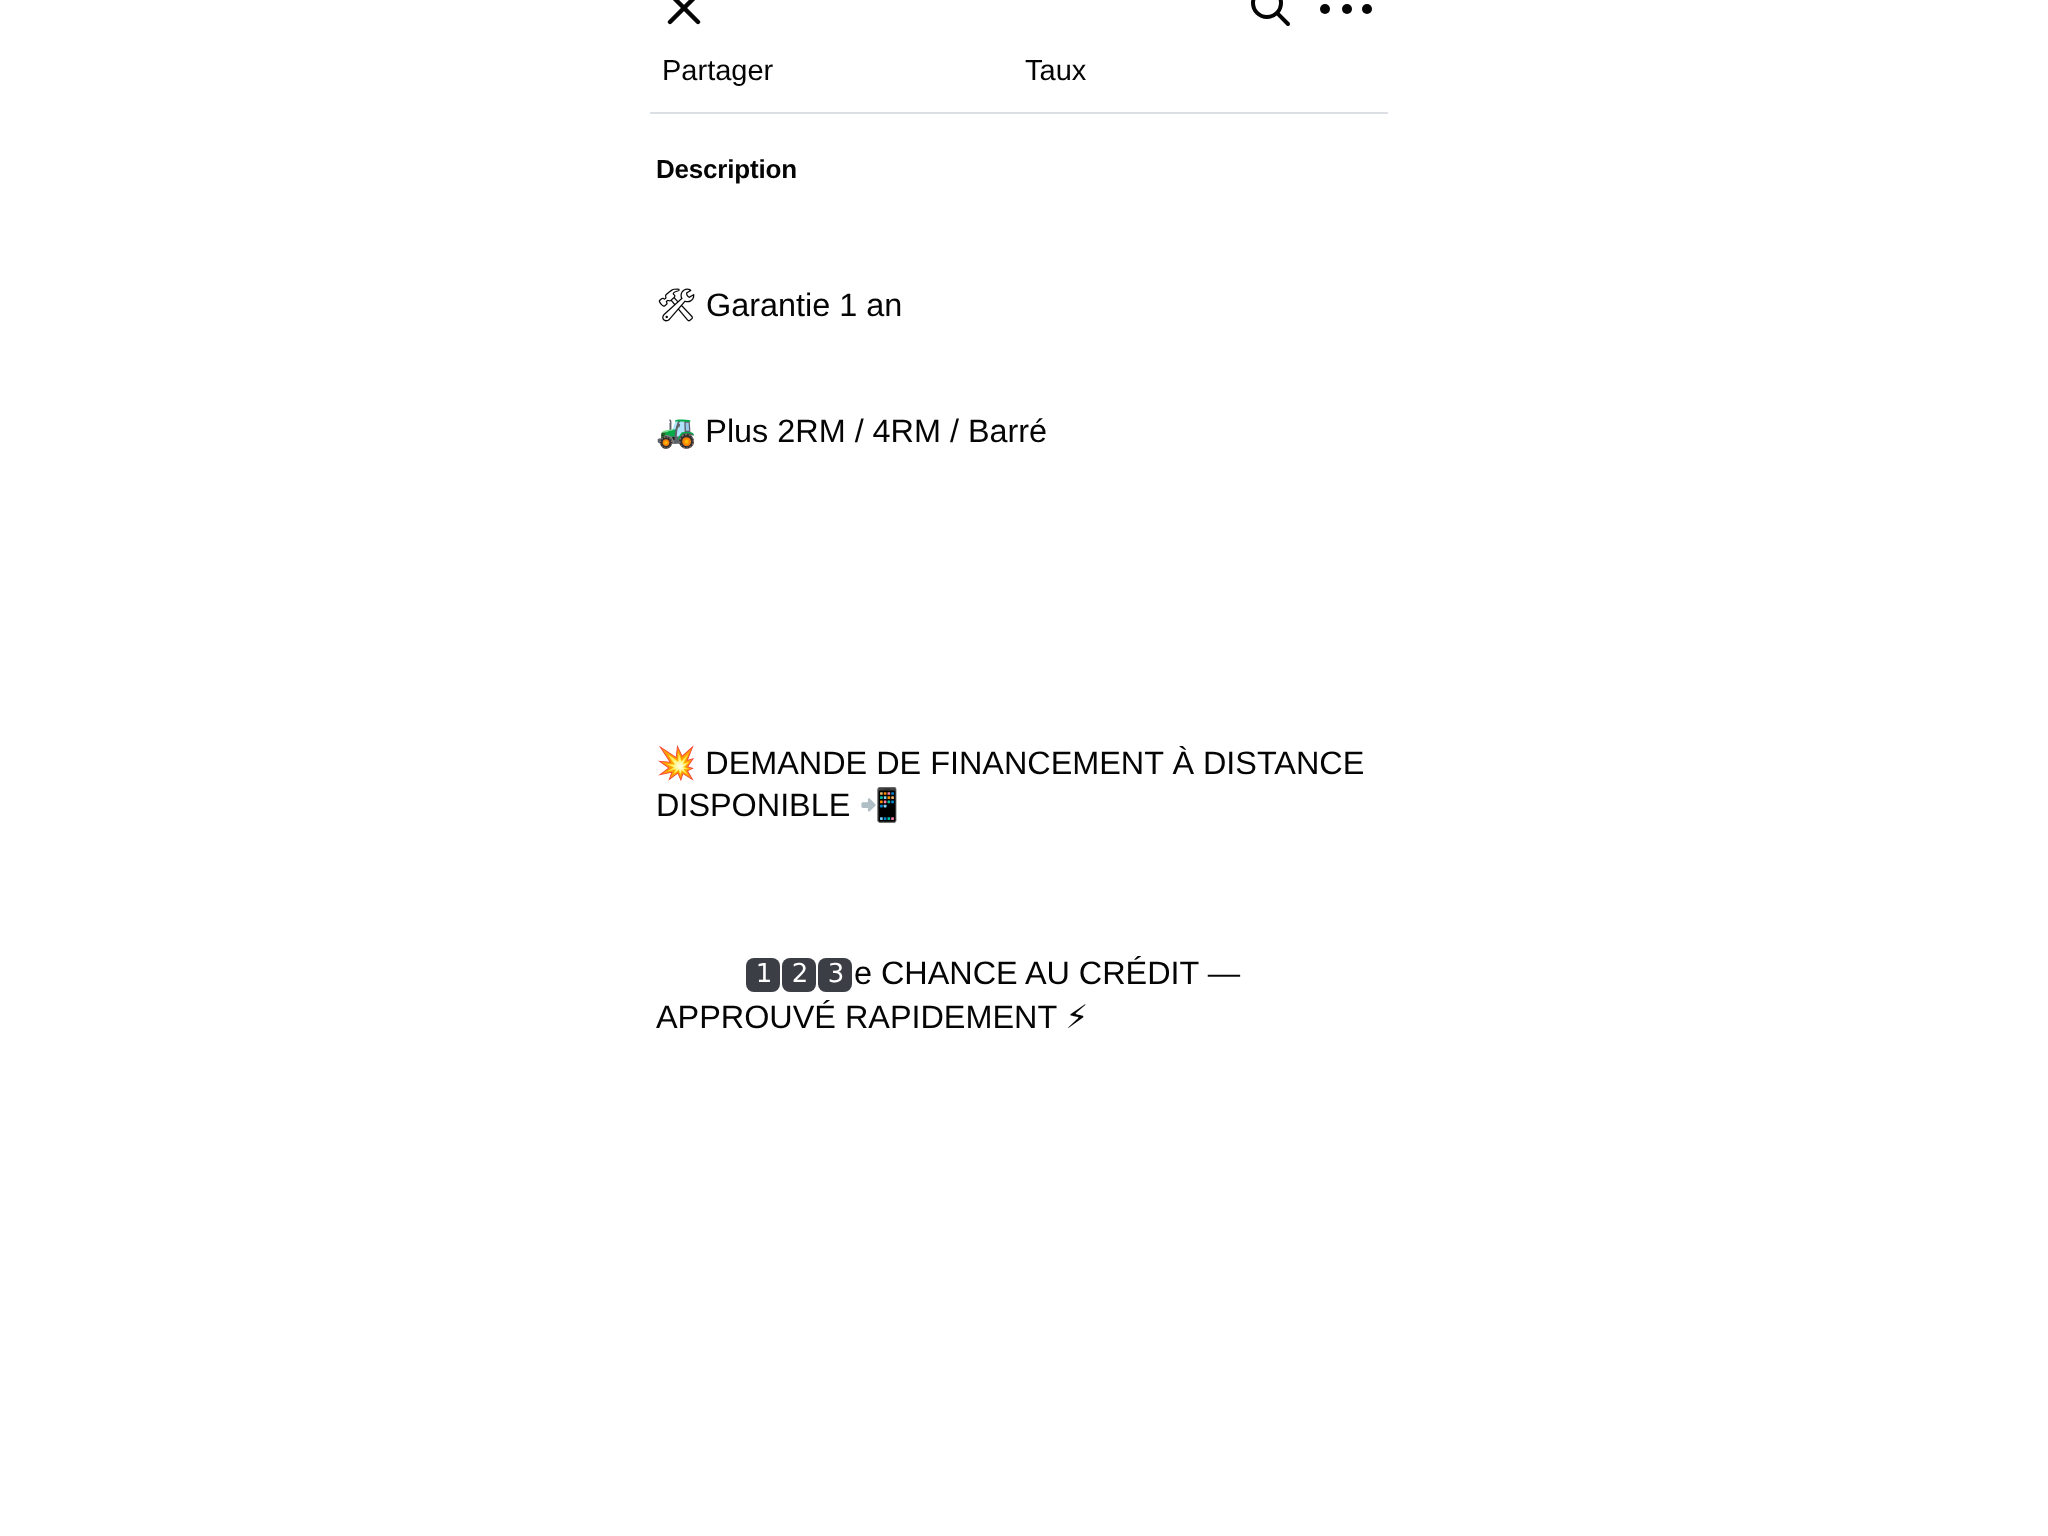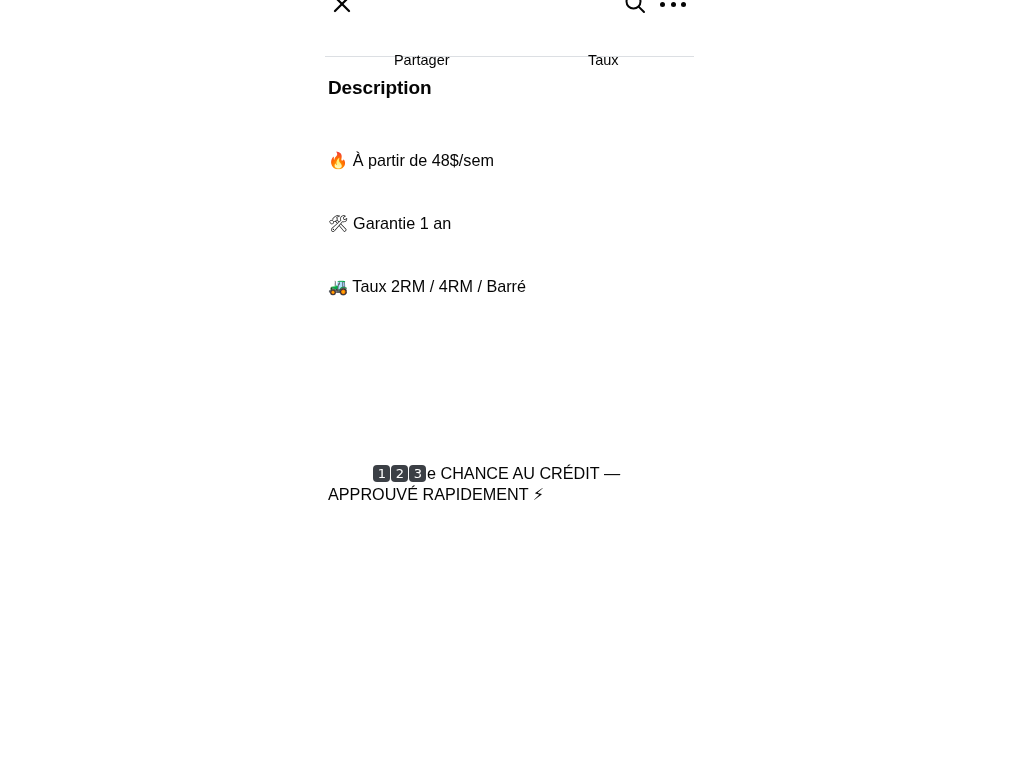--- a/index.html
+++ b/index.html
@@ -76,34 +76,33 @@
 
   
   .action-row {
     display: flex;
     height: 30px;
     border-bottom: 1px solid #dcdfe3;
     margin: 0 1px;
   }
   .action-item {
     flex: 1;
-    text-align: center;
+    text-align: left;
     font-size: 14.5px;
     color: #050505;
     line-height: 20px;
-    margin-top: 24px;
   }
   .action-item.first { padding-left: 6px; }
 
   
   .content {
     padding: 0 4px 0 4px;
   }
   .section-title {
-    font-size: 19px;
+    font-size: 13px;
     font-weight: bold;
     color: #050505;
     margin: 20px 0 9px 0;
     letter-spacing: -0.1px;
   }
   .desc {
     font-size: 16.2px;
     line-height: 21px;
     color: #050505;
     white-space: pre-wrap;
@@ -162,26 +161,26 @@
     <div class="action-row">
       <div class="action-item first">Partager</div>
       <div class="action-item">Taux</div>
     </div>
 
     <div class="content">
 
       <div class="section-title">Description</div>
 
       <div class="desc">
-        <div>🔥 À partir de 48$/sem</div>
         <div>🛠 Garantie 1 an</div>
-        <div>🚜 Taux 2RM / 4RM / Barré</div>
+        <div>🚜 Plus 2RM / 4RM / Barré</div>
 
         <div class="blank-line"></div>
 
+        <div>💥 DEMANDE DE FINANCEMENT À DISTANCE DISPONIBLE 📲</div>
         <div>
           <span class="keycap">1</span><span class="keycap">2</span><span class="keycap">3</span>e CHANCE AU CRÉDIT — APPROUVÉ RAPIDEMENT <span class="emoji">⚡</span>
         </div>
 
         
 
         
         
 
         

